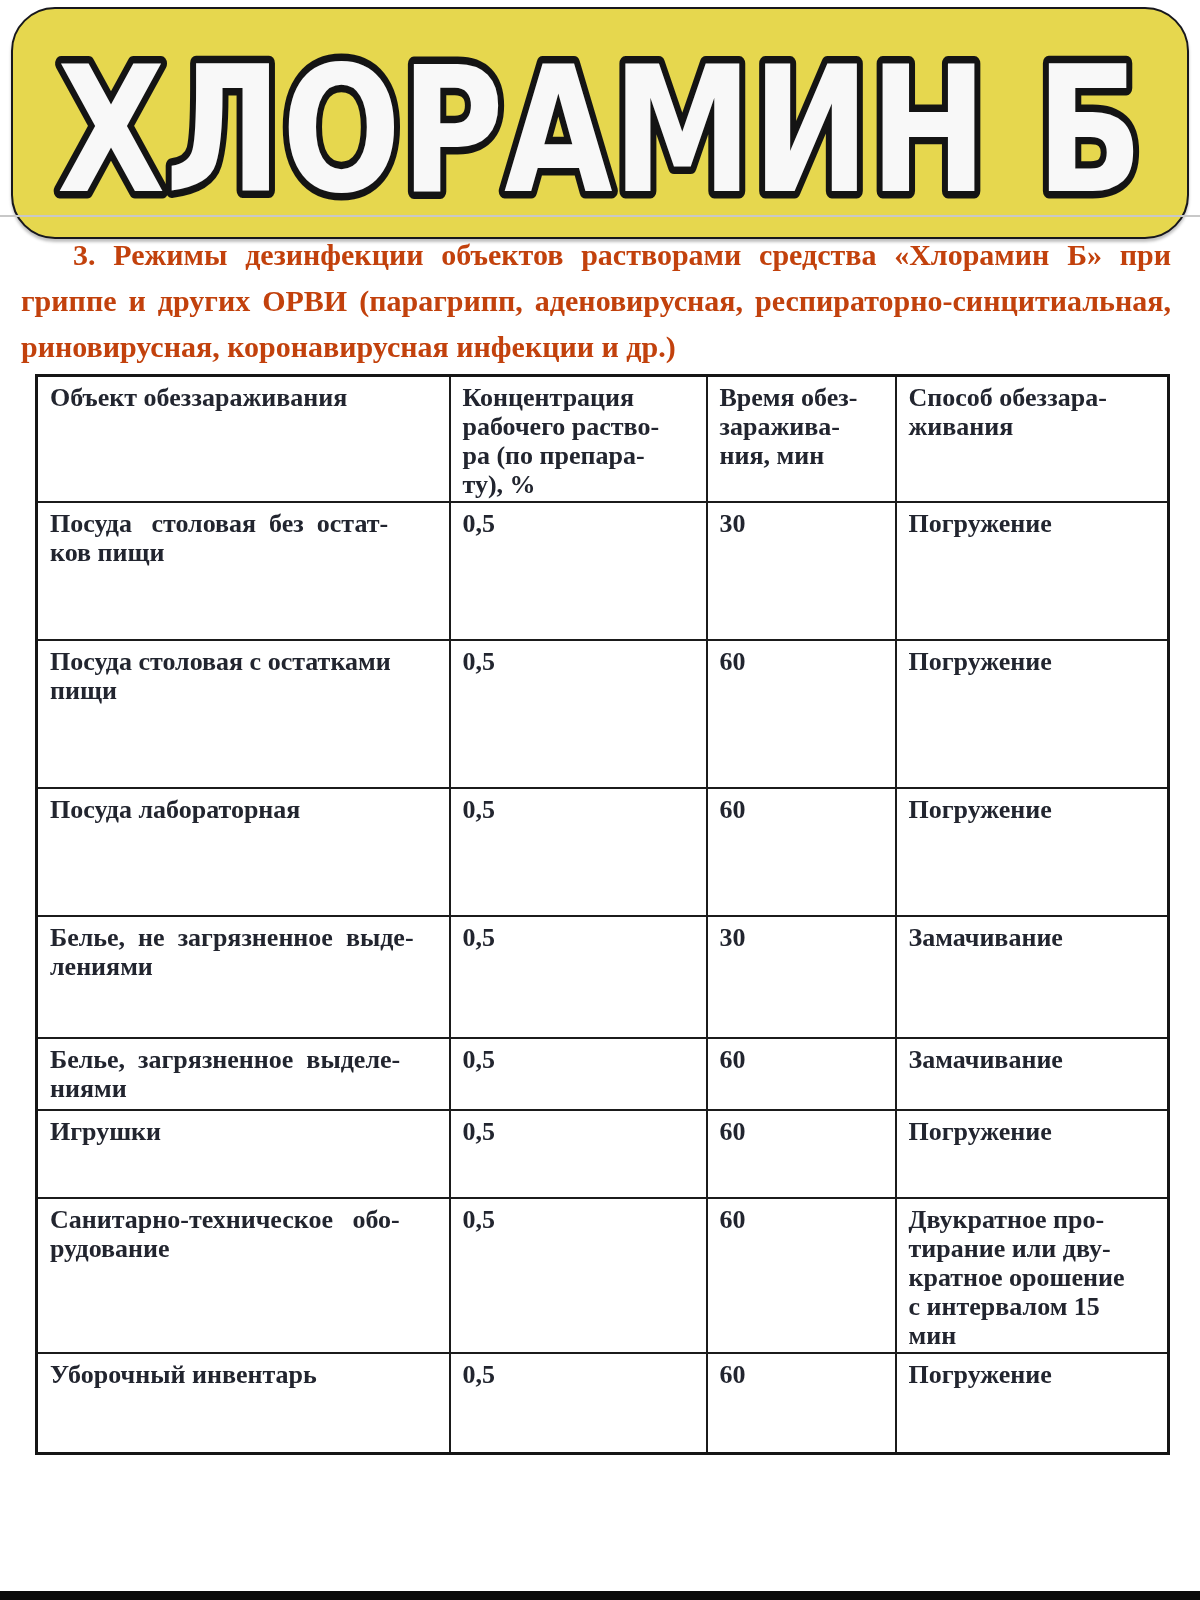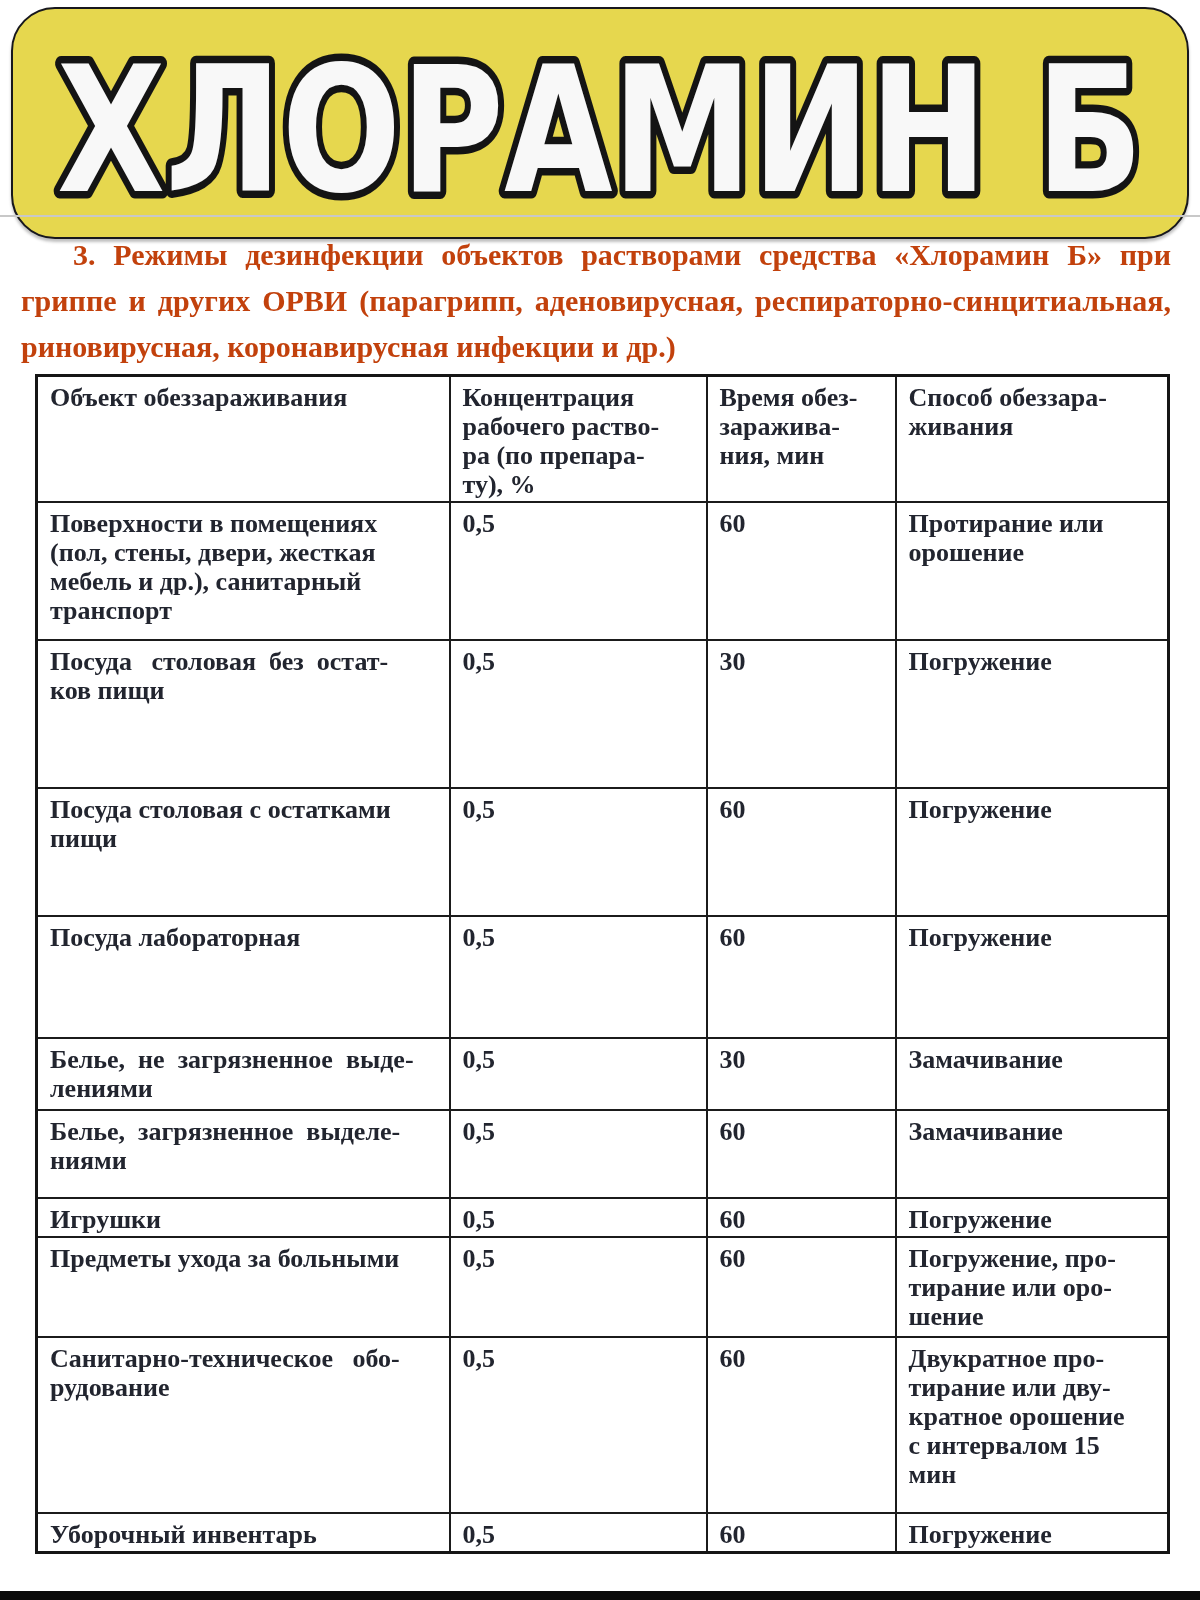--- a/index.html
+++ b/index.html
@@ -114,30 +114,20 @@
 ту), %</th>
       <th>Время обез-
 заражива-
 ния, мин</th>
       <th>Способ обеззара-
 живания</th>
     </tr>
   </thead>
   <tbody>
     <tr>
-      <td>Поверхности в помещениях
-(пол, стены, двери, жесткая
-мебель и др.), санитарный
-транспорт</td>
-      <td class="num">0,5</td>
-      <td class="num">60</td>
-      <td>Протирание или
-орошение</td>
-    </tr>
-    <tr>
       <td>Посуда   столовая  без  остат-
 ков пищи</td>
       <td class="num">0,5</td>
       <td class="num">30</td>
       <td>Погружение</td>
     </tr>
     <tr>
       <td>Посуда столовая с остатками
 пищи</td>
       <td class="num">0,5</td>
@@ -164,28 +154,20 @@
       <td class="num">60</td>
       <td>Замачивание</td>
     </tr>
     <tr>
       <td>Игрушки</td>
       <td class="num">0,5</td>
       <td class="num">60</td>
       <td>Погружение</td>
     </tr>
     <tr>
-      <td>Предметы ухода за больными</td>
-      <td class="num">0,5</td>
-      <td class="num">60</td>
-      <td>Погружение, про-
-тирание или оро-
-шение</td>
-    </tr>
-    <tr>
       <td>Санитарно-техническое   обо-
 рудование</td>
       <td class="num">0,5</td>
       <td class="num">60</td>
       <td>Двукратное про-
 тирание или дву-
 кратное орошение
 с интервалом 15
 мин</td>
     </tr>

